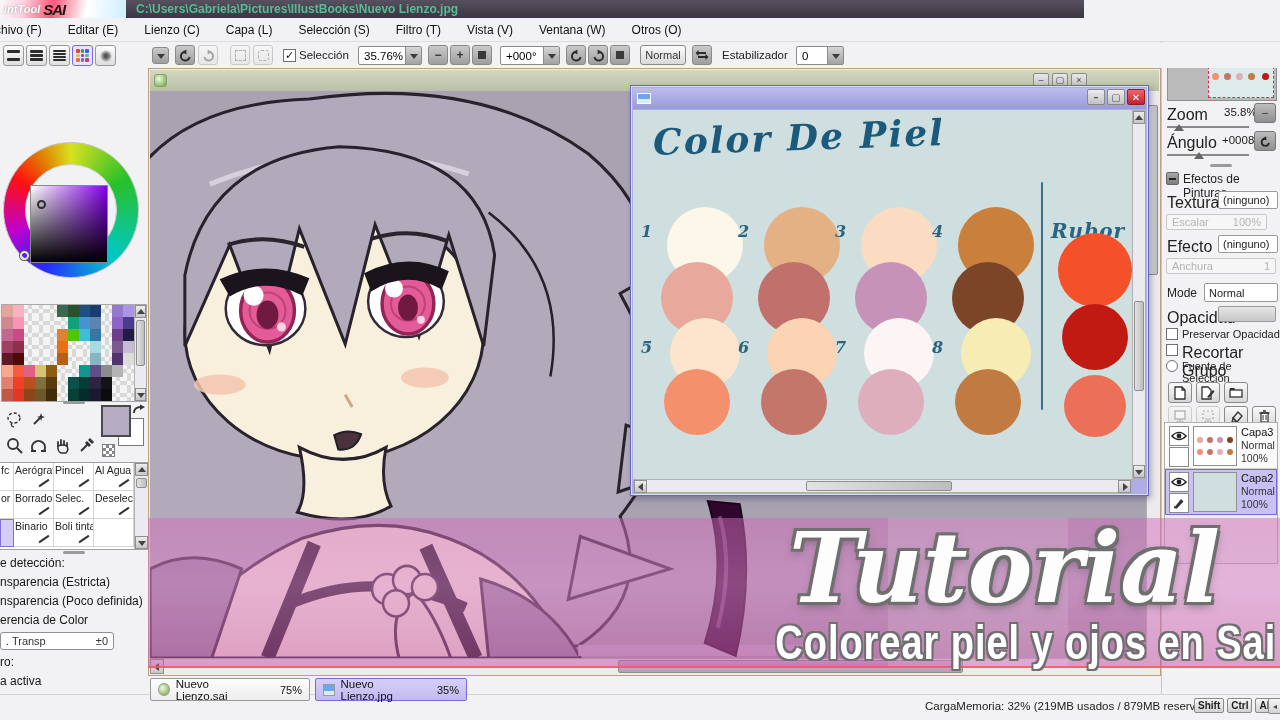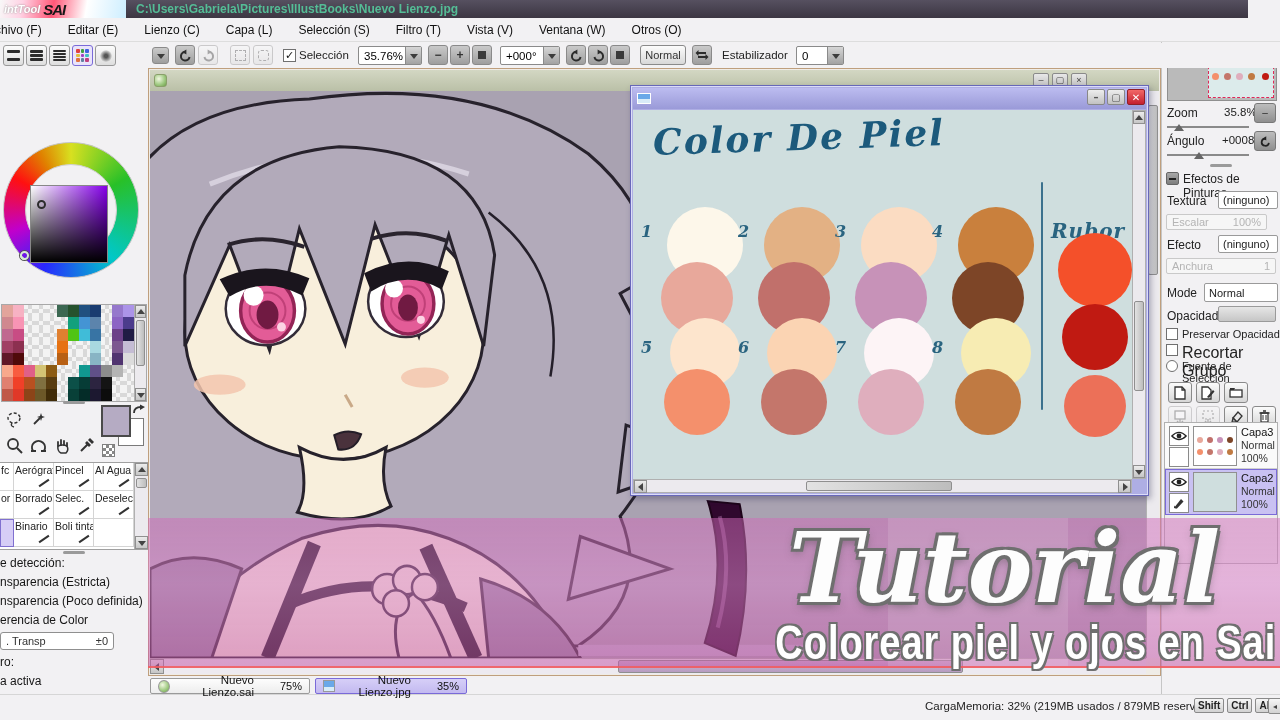--- a/index.html
+++ b/index.html
@@ -1,20 +1,20 @@
 <!DOCTYPE html>
 <html><head>
 <meta charset="utf-8">
 <style>
   * { box-sizing: border-box; margin:0; padding:0; }
   html,body { width:1280px; height:720px; overflow:hidden; }
   body { position:relative; font-family:"Liberation Sans",sans-serif; background:#f2f1f3; }
 
   
-  .titlebar{position:absolute;left:0;top:0;width:1248px;height:18px;background:linear-gradient(#565060,#3c3642);display:flex;align-items:center;z-index:40;}
+  .titlebar{position:absolute;left:0;top:0;width:1084px;height:18px;background:linear-gradient(#565060,#3c3642);display:flex;align-items:center;z-index:40;}
   .sai-logo{width:126px;height:18px;background:linear-gradient(100deg,#f8f8f8 0%,#ffd2e4 18%,#ff5878 42%,#ffffff 68%,#cdeeff 100%);display:flex;align-items:center;padding-left:4px;overflow:hidden;}
   .sai-logo .lp{font:italic bold 11px "Liberation Sans",sans-serif;color:#fff;text-shadow:0 0 2px #888;}
   .sai-logo .ls{font:italic 900 15px "Liberation Sans",sans-serif;color:#161616;margin-left:3px;letter-spacing:-1px;}
   .tb-path{margin-left:10px;font:bold 12px "Liberation Sans",sans-serif;color:#54bd96;white-space:nowrap;}
 
   
   .menubar{position:absolute;left:0;top:18px;width:1280px;height:24px;background:#f2f1f3;border-bottom:1px solid #ddd;white-space:nowrap;padding-left:0;margin:0;z-index:40;display:flex;align-items:center;}
   .menubar-inner{margin-left:-30px;display:flex;}
   .menu-item{padding:4px 13px;font-size:12px;color:#111;}
 
@@ -110,21 +110,21 @@
   .fw-hsb .rt{position:absolute;right:0;top:0;bottom:0;width:13px;}
   .fw-hsb .sb-thumb{position:absolute;top:1px;height:10px;left:172px;width:146px;}
   .tri-l{width:0;height:0;border:4px solid transparent;border-right:5px solid #444;margin-right:5px;}
   .tri-r{width:0;height:0;border:4px solid transparent;border-left:5px solid #444;margin-left:5px;}
 
   
   .rightpanel{position:absolute;left:1161px;top:42px;width:119px;height:678px;background:#f2f1f3;border-left:1px solid #c6c6c6;z-index:2;font-size:11.5px;color:#222;}
   .navigator{position:absolute;left:5px;top:2px;width:110px;height:57px;background:#bababa;border:1px solid #8f8f8f;overflow:hidden;}
   .navigator-image{position:absolute;left:40px;top:2px;width:66px;height:51px;background:#dcebeb;border:1px dashed #e02858;}
   .nav-dot{position:absolute;width:7px;height:7px;border-radius:50%;}
-  .rp-row-label{position:absolute;left:5px;font-size:12px;color:#222;}
+  .rp-row-label{position:absolute;left:5px;font-size:16px;color:#222;}
   .rp-row-val{position:absolute;font-size:11.5px;color:#222;}
   .rp-btn{position:absolute;width:22px;height:20px;border:1px solid #787878;border-radius:3px;background:linear-gradient(#bdbdbd,#8f8f8f);display:flex;align-items:center;justify-content:center;color:#333;}
   .slider-track{position:absolute;height:2px;background:#8a8a8a;}
   .slider-thumb{position:absolute;width:0;height:0;border:5px solid transparent;border-bottom:7px solid #666;}
   .rp-combo{position:absolute;height:18px;border:1px solid #9a9a9a;border-radius:2px;background:#fff;font-size:11px;display:flex;align-items:center;padding-left:4px;}
   .rp-dis{position:absolute;height:16px;border:1px solid #c9c9c9;border-radius:2px;background:#f6f6f6;color:#b4b4b4;font-size:11px;display:flex;align-items:center;padding:0 5px;}
   .rp-dis .dv{margin-left:auto;}
   .hdr-btn{position:absolute;width:13px;height:13px;border:1px solid #666;border-radius:2px;background:linear-gradient(#a8a8a8,#7e7e7e);}
   .hdr-btn::after{content:"";position:absolute;left:2px;top:5px;width:7px;height:2px;background:#222;}
   .rp-check{position:absolute;width:12px;height:12px;border:1px solid #707070;background:#fff;}
@@ -146,21 +146,21 @@
   .lr-op{position:absolute;left:76px;top:29px;font-size:10.5px;color:#333;}
 
   
   .banner{position:absolute;left:148px;top:518px;width:1132px;height:150px;z-index:20;background:linear-gradient(rgba(207,106,184,.50),rgba(216,128,198,.55) 45%,rgba(196,86,166,.52));border-bottom:2px solid rgba(242,90,90,.85);pointer-events:none;}
   .banner::before{content:"";position:absolute;left:740px;top:0;width:180px;height:100%;background:rgba(255,255,255,.12);}
   .banner-title{position:absolute;right:60px;top:0px;font:italic bold 97px "DejaVu Serif",serif;color:#fdfdfd;line-height:1.05;text-shadow:3px 3px 0 #6f6f6f,-3px 3px 0 #6f6f6f,3px -3px 0 #6f6f6f,-3px -3px 0 #6f6f6f,0 4px 10px rgba(70,70,70,.6);}
   .banner-sub{position:absolute;right:4px;bottom:-4px;font:bold 40px "Liberation Sans",sans-serif;color:#fff;letter-spacing:1px;transform:scale(.95,1.22);transform-origin:right bottom;text-shadow:2px 2px 0 #6f6f6f,-2px 2px 0 #6f6f6f,2px -2px 0 #6f6f6f,-2px -2px 0 #6f6f6f;}
 
   
   .tabbar{position:absolute;left:148px;top:677px;width:1132px;height:26px;z-index:25;}
-  .tab{position:absolute;top:1px;height:16px;border:1px solid #9a9a9a;border-radius:2px;background:linear-gradient(#fdfdfd,#ededed);display:flex;align-items:center;padding:0 7px;font-size:11.5px;color:#111;text-align:right;}
+  .tab{position:absolute;top:1px;height:23px;border:1px solid #9a9a9a;border-radius:2px;background:linear-gradient(#fdfdfd,#ededed);display:flex;align-items:center;padding:0 7px;font-size:11.5px;color:#111;}
   .tab-sel{background:linear-gradient(#d6cff7,#c3baf0);border-color:#7a6ad8;}
   .tab-icon{width:14px;height:12px;margin-right:6px;border:1px solid #999;}
   .tab-icon.sai{border-radius:50%;width:13px;height:13px;background:radial-gradient(circle at 35% 35%,#f2f8e2,#9cc87e 60%,#6f9e4a);}
   .tab-icon.image{background:linear-gradient(#6aa8e8 55%,#d8ecf8 55%);}
   .tab .tz{margin-left:auto;padding-left:26px;font-size:11px;}
   .statusbar{position:absolute;left:0;top:694px;width:1280px;height:26px;background:#f2f1f3;border-top:1px solid #d6d6d6;z-index:24;}
   .mem{position:absolute;left:925px;top:5px;font-size:11.5px;color:#222;white-space:nowrap;}
   .keys{position:absolute;left:1194px;top:3px;display:flex;gap:3px;}
   .key-btn{padding:1px 3px;border:1px solid #8a8a8a;border-radius:2px;background:linear-gradient(#f6f6f6,#d2d2d2);font:bold 10px "Liberation Sans",sans-serif;color:#222;}
   .key-sliver{position:absolute;left:1268px;top:3px;width:14px;height:16px;border:1px solid #8a8a8a;border-radius:2px;background:linear-gradient(#f6f6f6,#d2d2d2);overflow:hidden;font-size:8px;text-align:center;line-height:15px;color:#444;}

